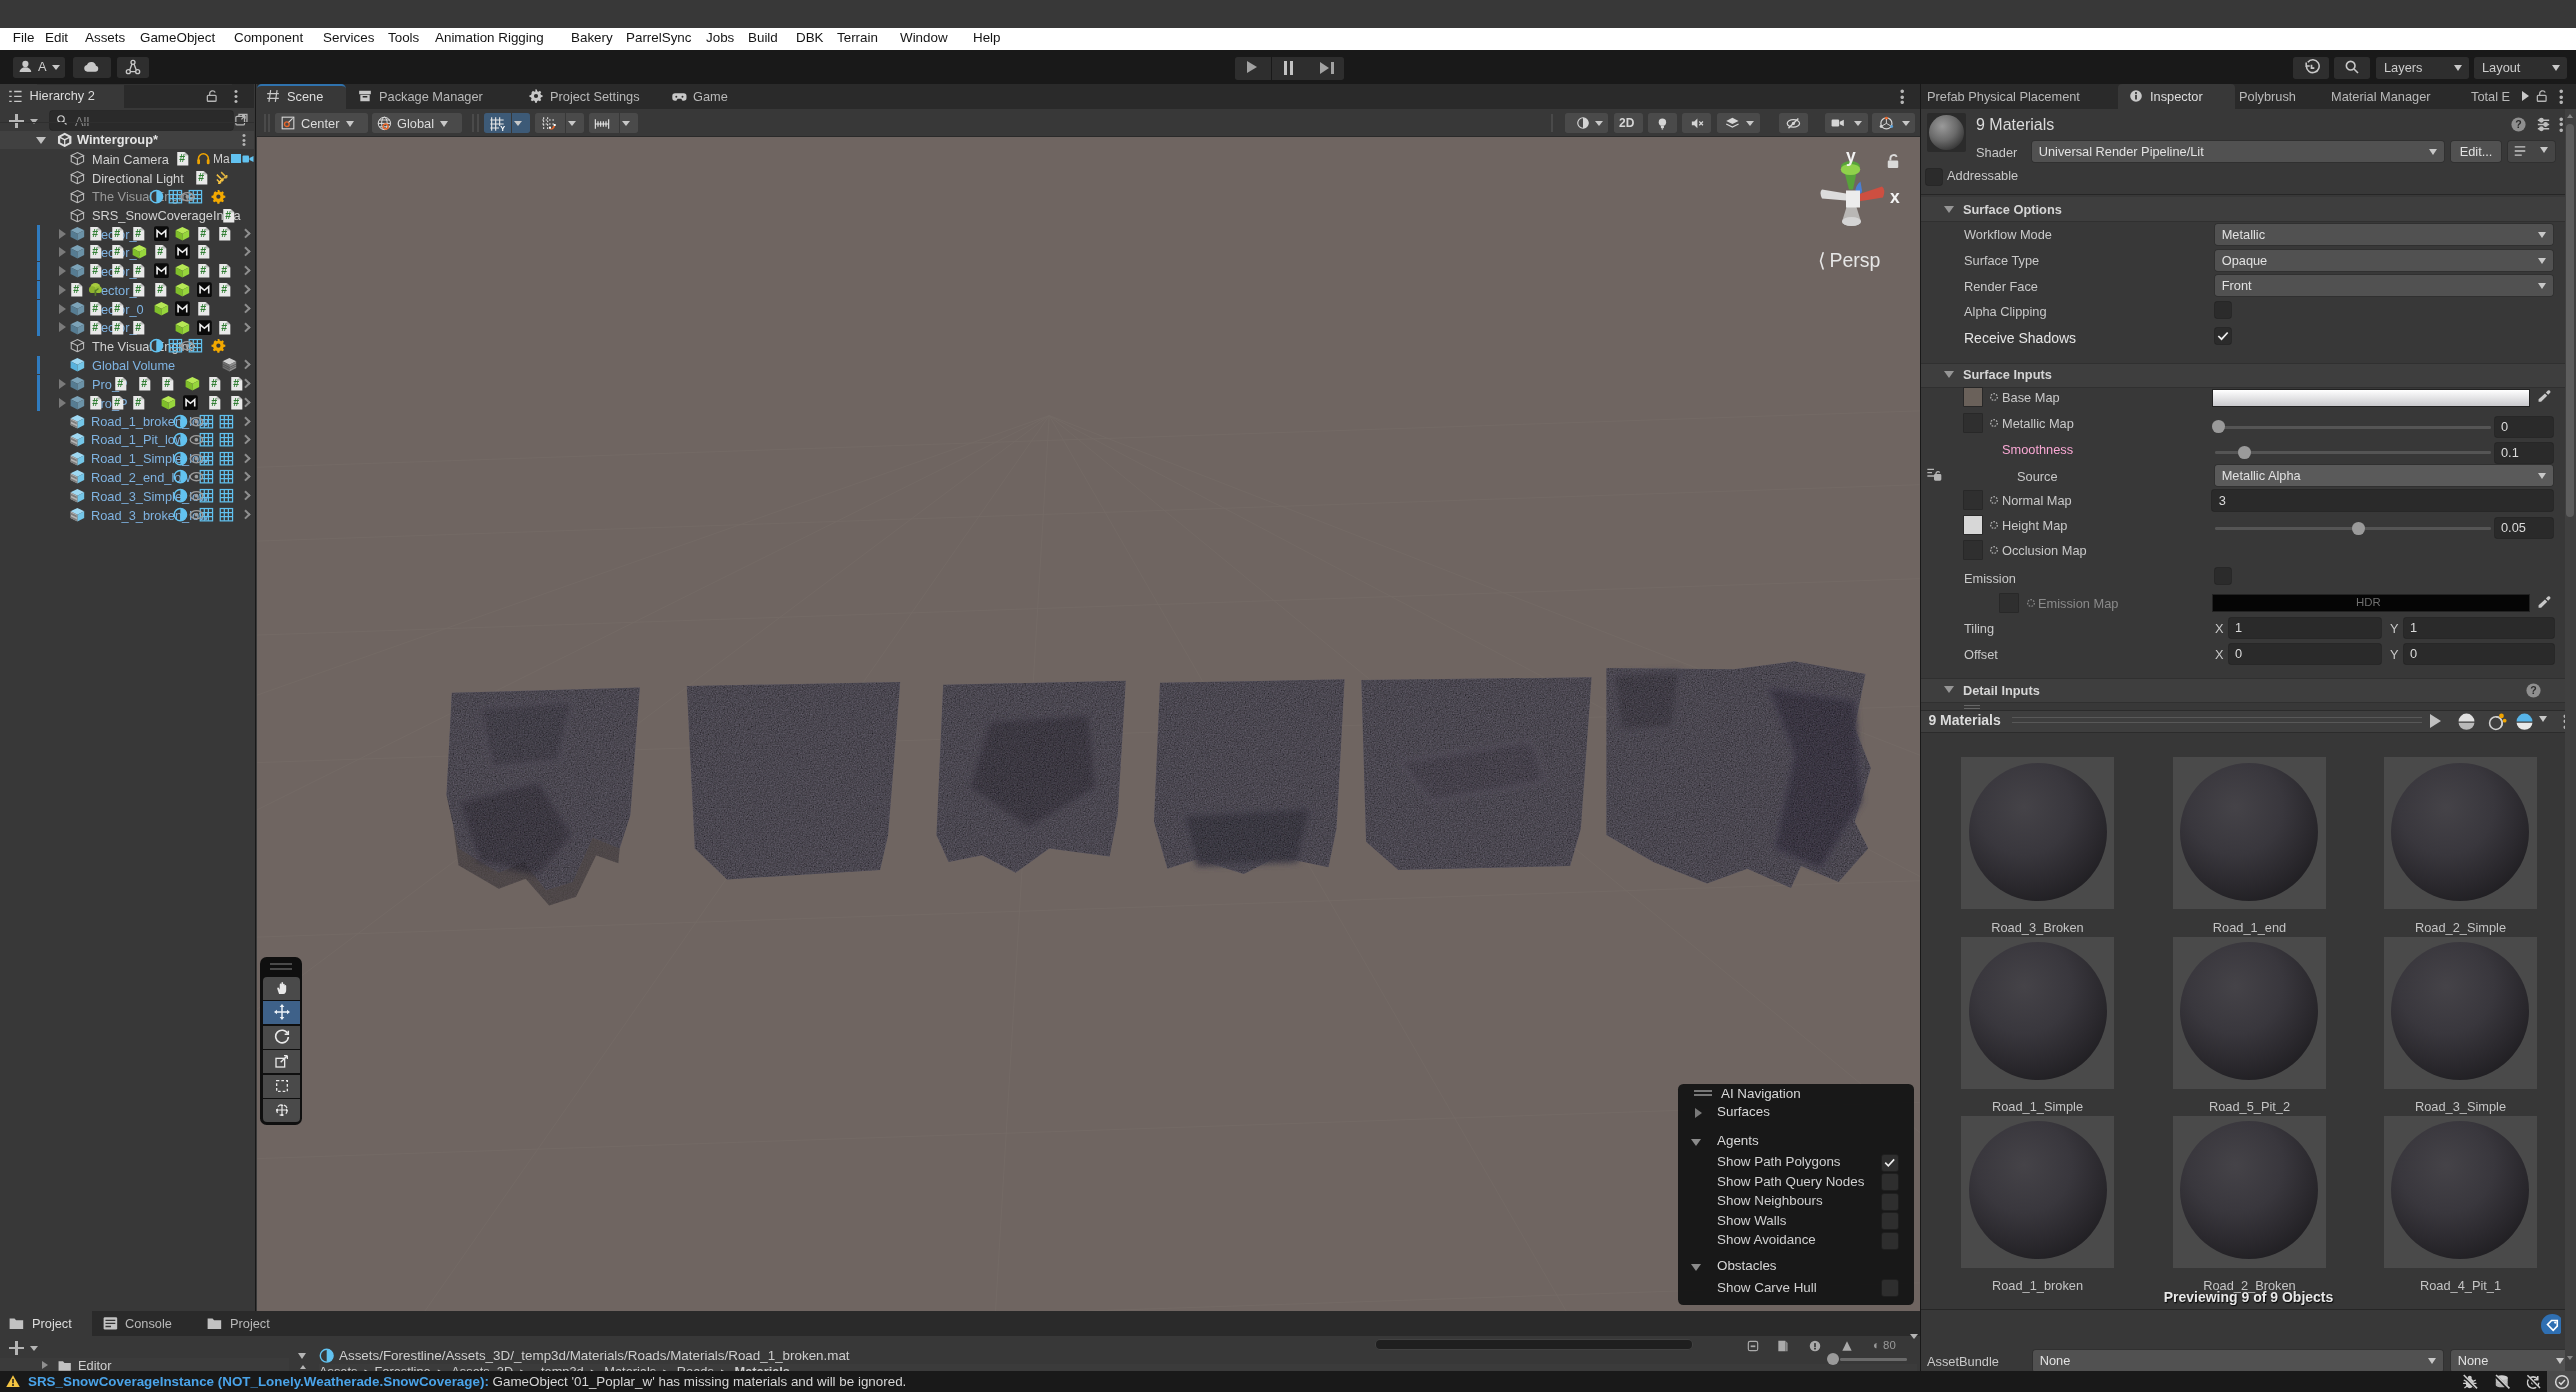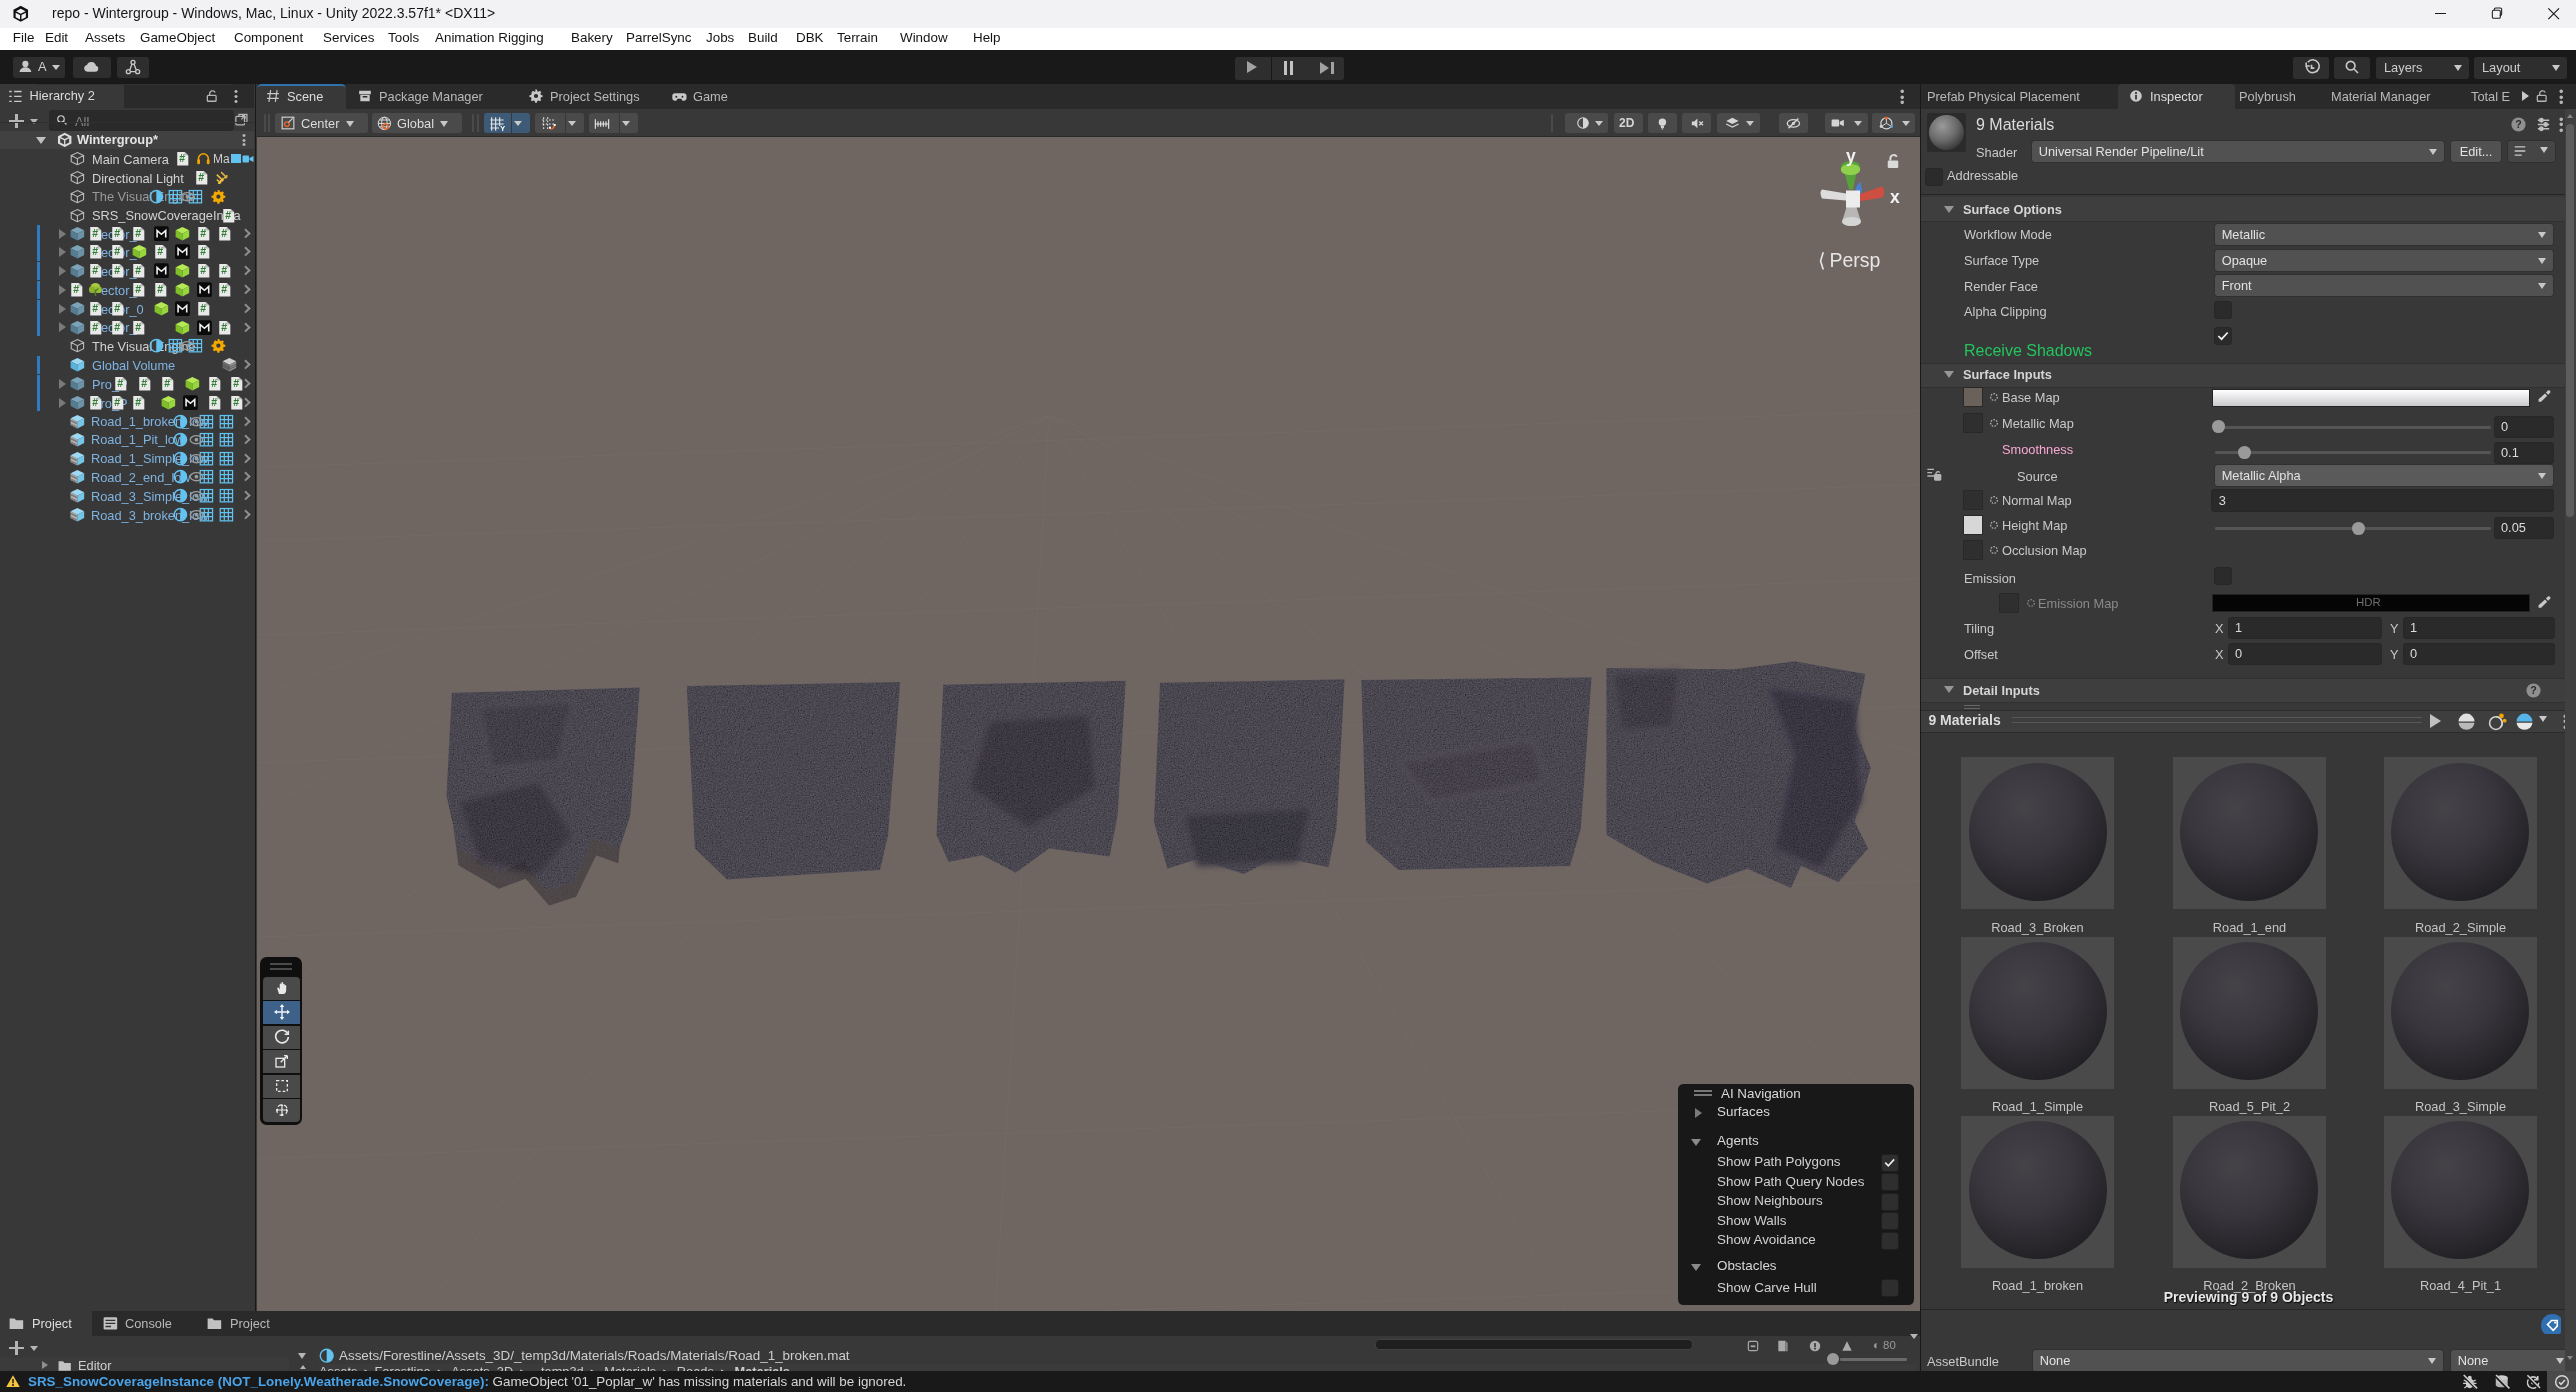--- a/index.html
+++ b/index.html
@@ -209,34 +209,20 @@
         </g>
 <g id="transi">
           <g fill="none" stroke="#e8e8e8" stroke-width="1.8">
             <circle cx="12" cy="12" r="8" stroke-dasharray="6 4"></circle>
           </g>
           <path d="M12 5 v14 M5 12 h14" stroke="#e8e8e8" stroke-width="1.8"></path>
           <path d="M12 3 l2.5 3 h-5z M12 21 l2.5 -3 h-5z M3 12 l3 -2.5 v5z M21 12 l-3 -2.5 v5z" fill="#e8e8e8"></path>
         </g>
 </defs>
     </svg>
-<div class="abs" style="left:0;top:0;width:2576px;height:27.5px;background:#f2f1f4">
-<svg class="abs" style="left:12px;top:5.4px" width="17.5" height="17.5" viewBox="0 0 24 24">
-        <path d="M12 1 L22 6.5 V17.5 L12 23 L2 17.5 V6.5 Z" fill="#111"></path>
-        <path d="M12 5 L18.5 8.5 L12 12 L5.5 8.5Z M5 10.5 L11 13.8 V20 L5 16.8z M19 10.5 L13 13.8 V20 L19 16.8z" fill="#f2f1f4"></path>
-      </svg>
-<div class="abs" style="left:52px;top:4.7px;font-size:14px;color:#161616">repo - Wintergroup - Windows, Mac, Linux - Unity 2022.3.57f1* &lt;DX11&gt;</div>
-<div class="abs" style="left:2435px;top:12.8px;width:11.4px;height:1.3px;background:#1c1c1c"></div>
-<svg class="abs" style="left:2489px;top:5.4px" width="16" height="16" viewBox="0 0 24 24">
-        <use href="#maxi"></use>
-      </svg>
-<svg class="abs" style="left:2547px;top:6.7px" width="13.4" height="13.4" viewBox="0 0 20 20">
-        <path d="M2 2 L18 18 M18 2 L2 18" stroke="#1c1c1c" stroke-width="1.8"></path>
-      </svg>
-</div>
 <div class="abs" style="left:0;top:27.5px;width:2576px;height:22px;background:#fff">
 <div class="abs" style="left:12.8px;top:2.7px;font-size:13.4px;color:#141414">File</div>
 <div class="abs" style="left:45px;top:2.7px;font-size:13.4px;color:#141414">Edit</div>
 <div class="abs" style="left:85px;top:2.7px;font-size:13.4px;color:#141414">Assets</div>
 <div class="abs" style="left:140px;top:2.7px;font-size:13.4px;color:#141414">GameObject</div>
 <div class="abs" style="left:234px;top:2.7px;font-size:13.4px;color:#141414">Component</div>
 <div class="abs" style="left:323px;top:2.7px;font-size:13.4px;color:#141414">Services</div>
 <div class="abs" style="left:388px;top:2.7px;font-size:13.4px;color:#141414">Tools</div>
 <div class="abs" style="left:435px;top:2.7px;font-size:13.4px;color:#141414">Animation Rigging</div>
 <div class="abs" style="left:571px;top:2.7px;font-size:13.4px;color:#141414">Bakery</div>
@@ -1025,21 +1011,21 @@
         <span style="position:absolute;left:6.7px;top:3.4px">Opaque</span>
         <span class="car"></span>
       </div>
 <div class="abs" style="left:43px;top:195px;font-size:12.8px;color:#c9c9c9">Render Face</div>
 <div class="dd" style="left:294px;top:191px;width:338px;height:21px">
         <span style="position:absolute;left:6.7px;top:3.4px">Front</span>
         <span class="car"></span>
       </div>
 <div class="abs" style="left:43px;top:220px;font-size:12.8px;color:#c9c9c9">Alpha Clipping</div>
 <div class="cb" style="left:294px;top:218px"></div>
-<div class="abs" style="left:43px;top:258px;font-size:16px;color:#22c55e">Receive Shadows</div>
+<div class="abs" style="left:43px;top:246px;font-size:14px;color:#e5e5e5">Receive Shadows</div>
 <div class="cb" style="left:294px;top:244px"></div>
 <svg class="abs" style="left:295px;top:245px" width="14" height="14" viewBox="0 0 24 24" fill="none" stroke="#eee" stroke-width="3">
         <path d="M4 12 l5.5 5.5 L20 6"></path>
       </svg>
 <div class="abs" style="left:0;top:279px;width:655px;height:25px;background:#3e3e3e;border-top:0.7px solid #303030;border-bottom:0.7px solid #303030"></div>
 <div class="fold" style="left:23px;top:287px"></div>
 <div class="abs" style="left:42px;top:283px;font-size:12.8px;font-weight:bold;color:#d5d5d5">Surface Inputs</div>
 <div class="abs" style="left:43px;top:304px;width:18px;height:18px;background:#6a615a;box-shadow:0 0 0 0.7px #232323"></div>
 <svg class="abs" style="left:68px;top:308px" width="10" height="10" viewBox="0 0 24 24" fill="none" stroke="#b5b5b5" stroke-width="3">
         <circle cx="12" cy="12" r="8" stroke-dasharray="4 3"></circle>

